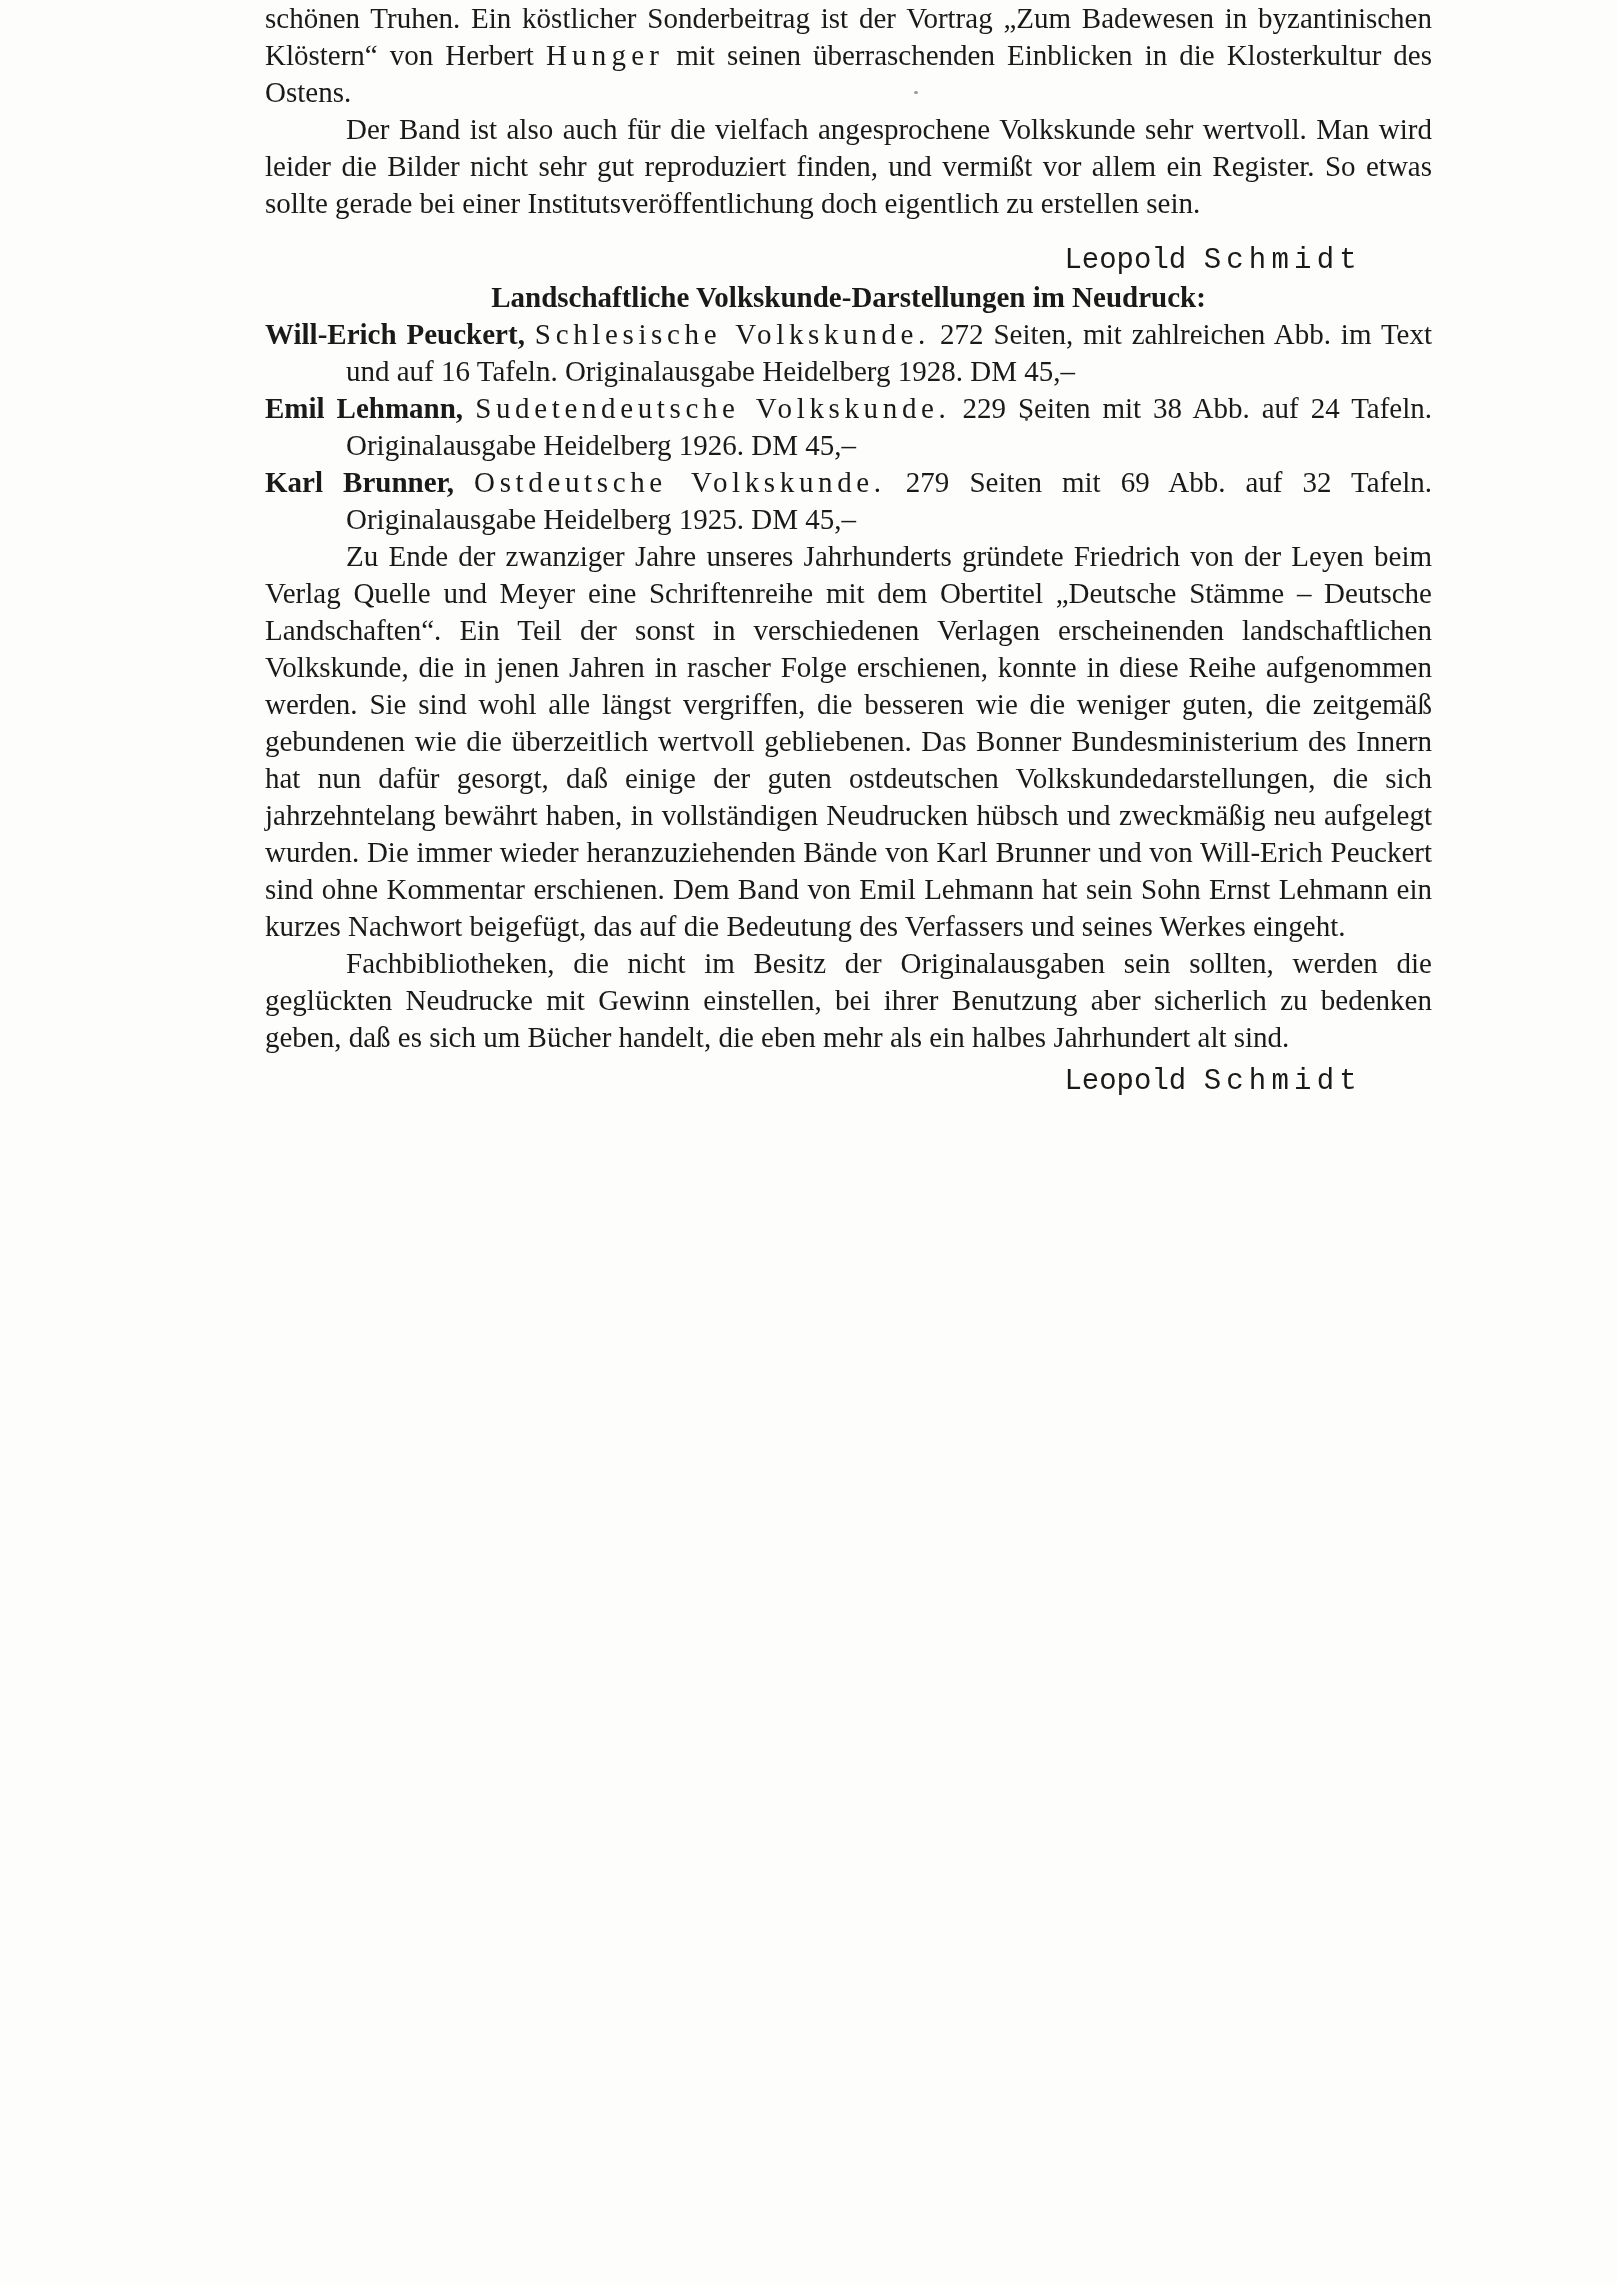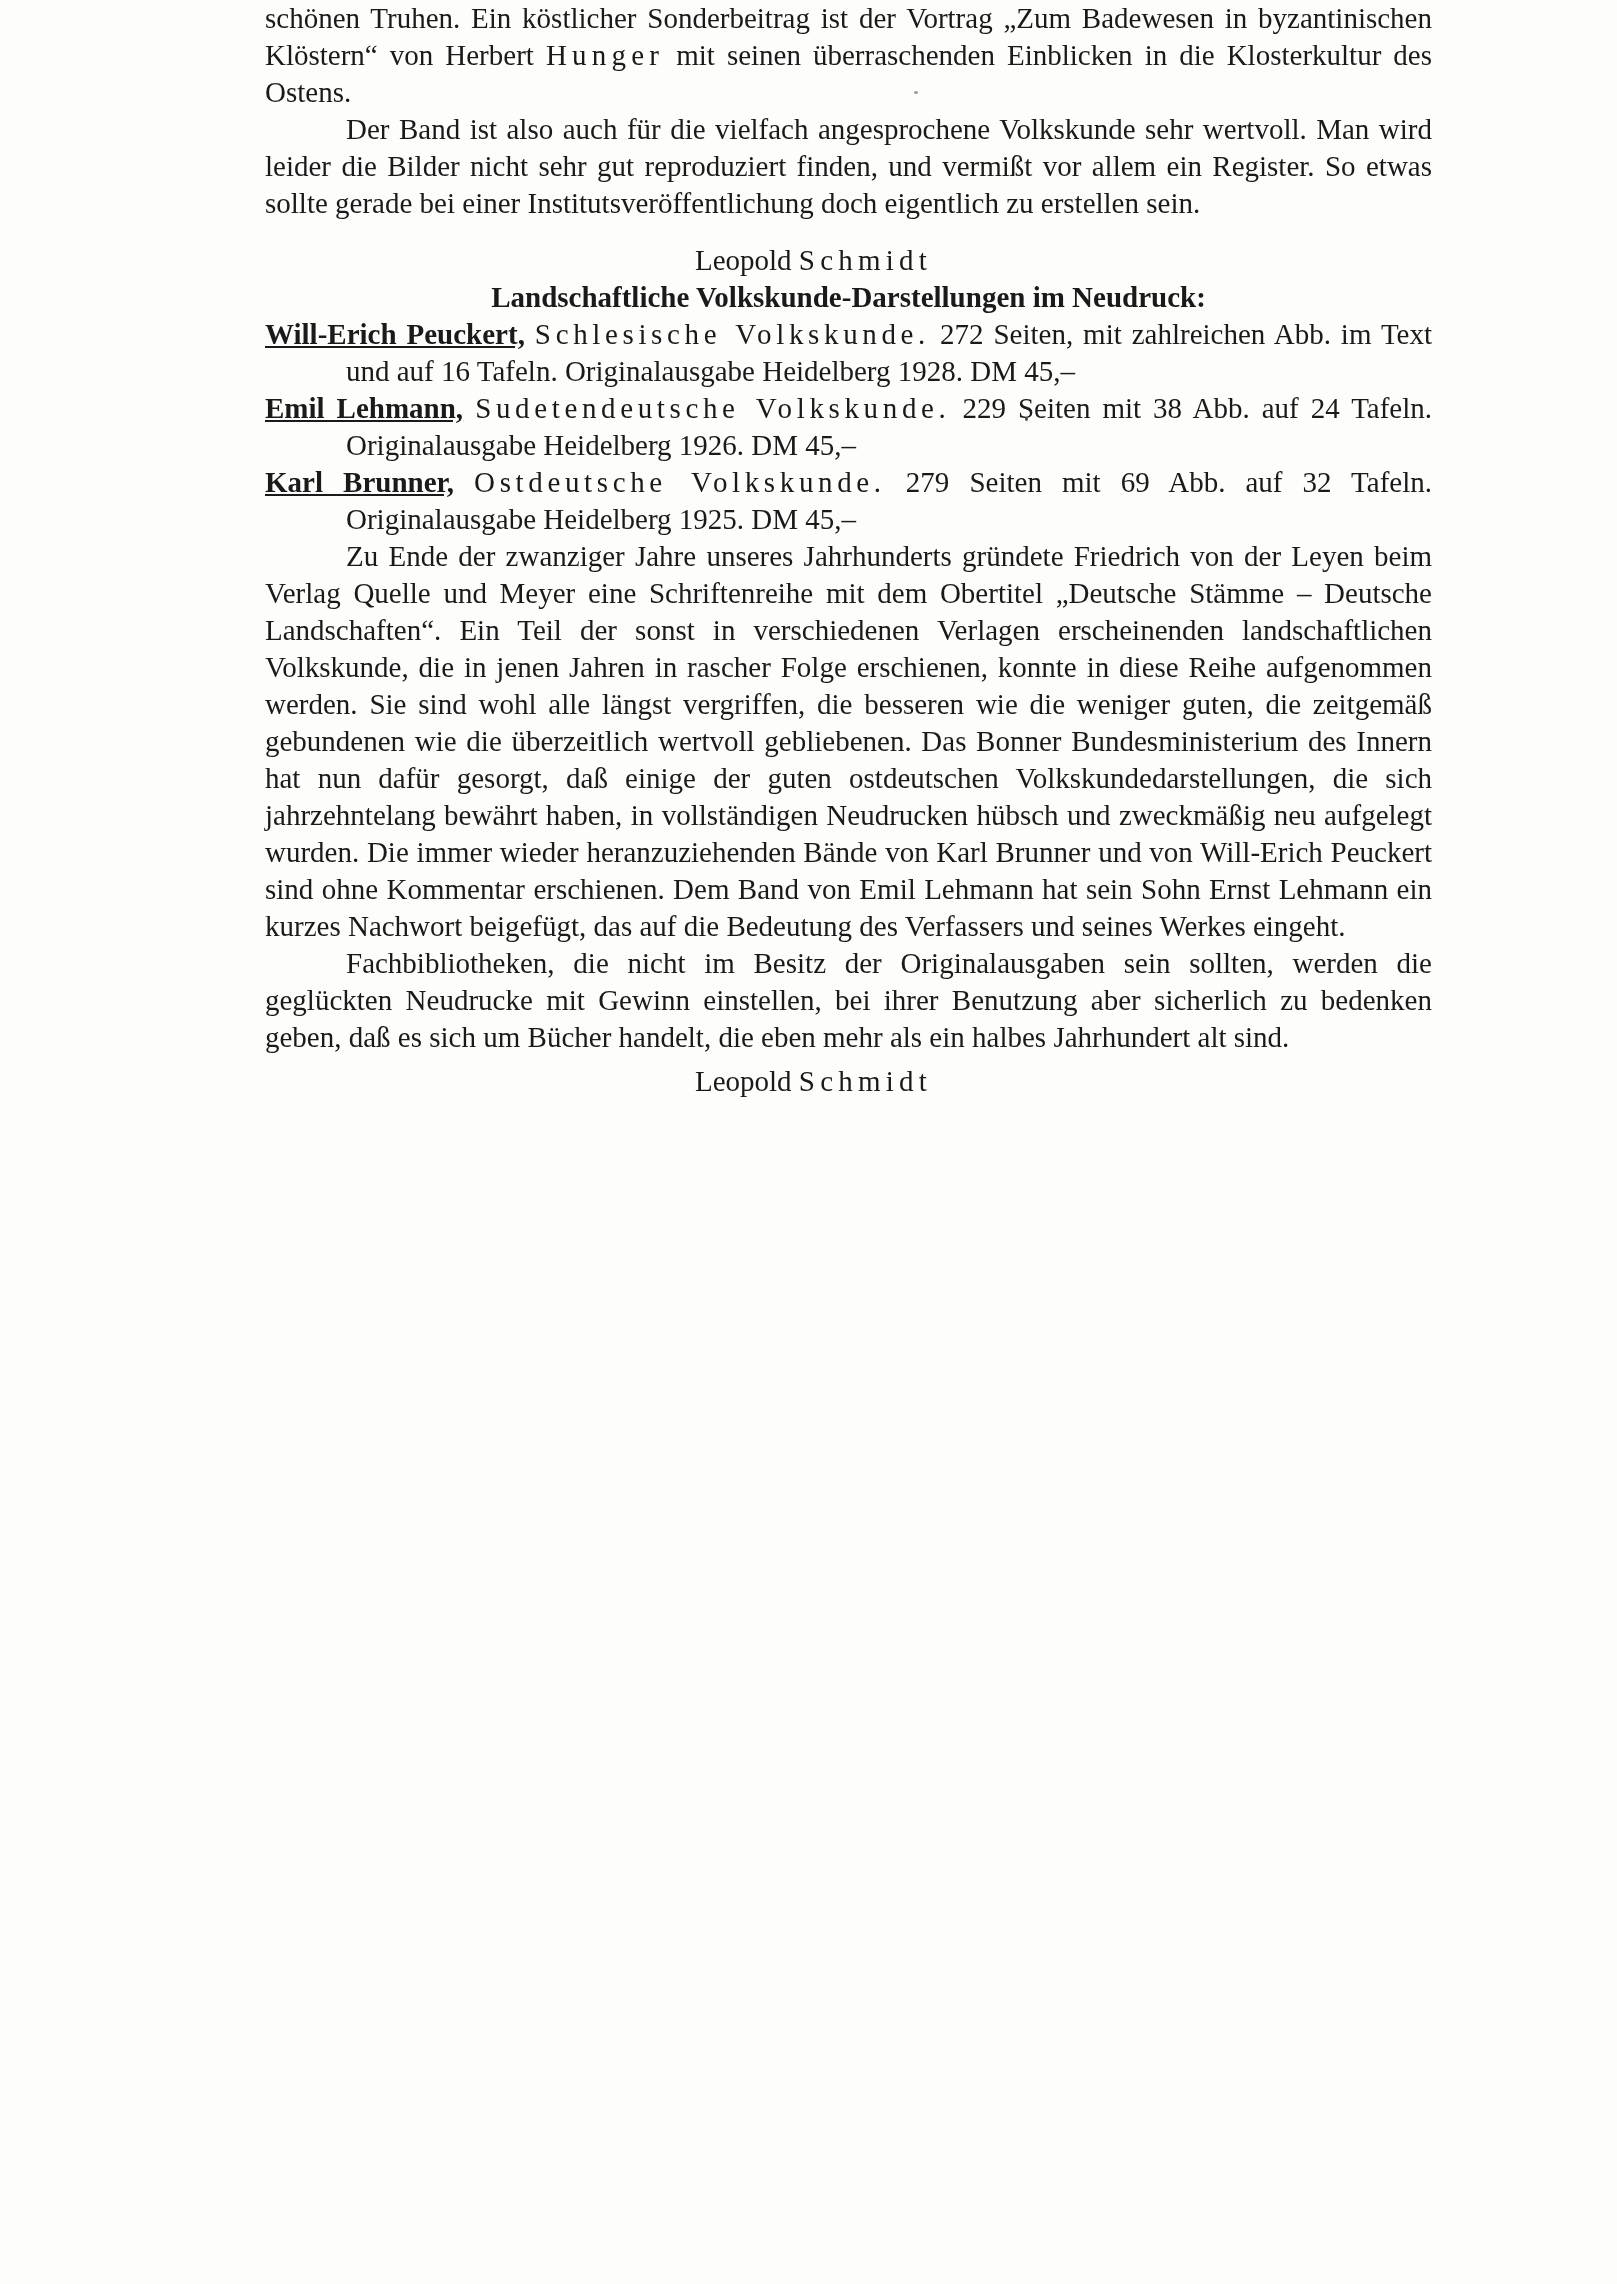--- a/index.html
+++ b/index.html
@@ -26,42 +26,43 @@
     line-height: 37px;
     text-align: justify;
     text-rendering: optimizeLegibility;
   }
   .text-column p { margin: 0; }
   .para { text-align: justify; }
   .indent { text-indent: 81px; }
   .p1 { margin-top: 152px; }
   .p2 { margin-top: 20px; }
   .signature {
-    text-align: center;
+    text-align: right;
     padding-right: 70px;
+    font-family: Liberation Mono, monospace;
   }
   .sig1 { margin-top: 20px; }
   .sig2 { margin-top: 7.3px; }
   .heading {
     margin-top: 131px;
     text-align: center;
     font-weight: bold;
     text-indent: 0;
   }
   .intro { margin-top: 40px; }
   .entry {
     padding-left: 81px;
     text-indent: -81px;
   }
   .entry1 { margin-top: 36px; }
   .entry2 { margin-top: 37px; }
   .entry3 { margin-top: 40px; }
   .para-main { margin-top: 41px; }
   .para-final { margin-top: 22px; }
-  .bold { font-weight: bold; text-decoration: underline; }
+  .bold { font-weight: bold; }
   .sp-name { letter-spacing: 0.18em; }
   .sp-title { letter-spacing: 0.16em; }
   .page-number {
     position: absolute;
     left: 265px;
     top: 2013px;
     font-size: 32px;
     line-height: 37px;
     text-decoration: underline;
   }

